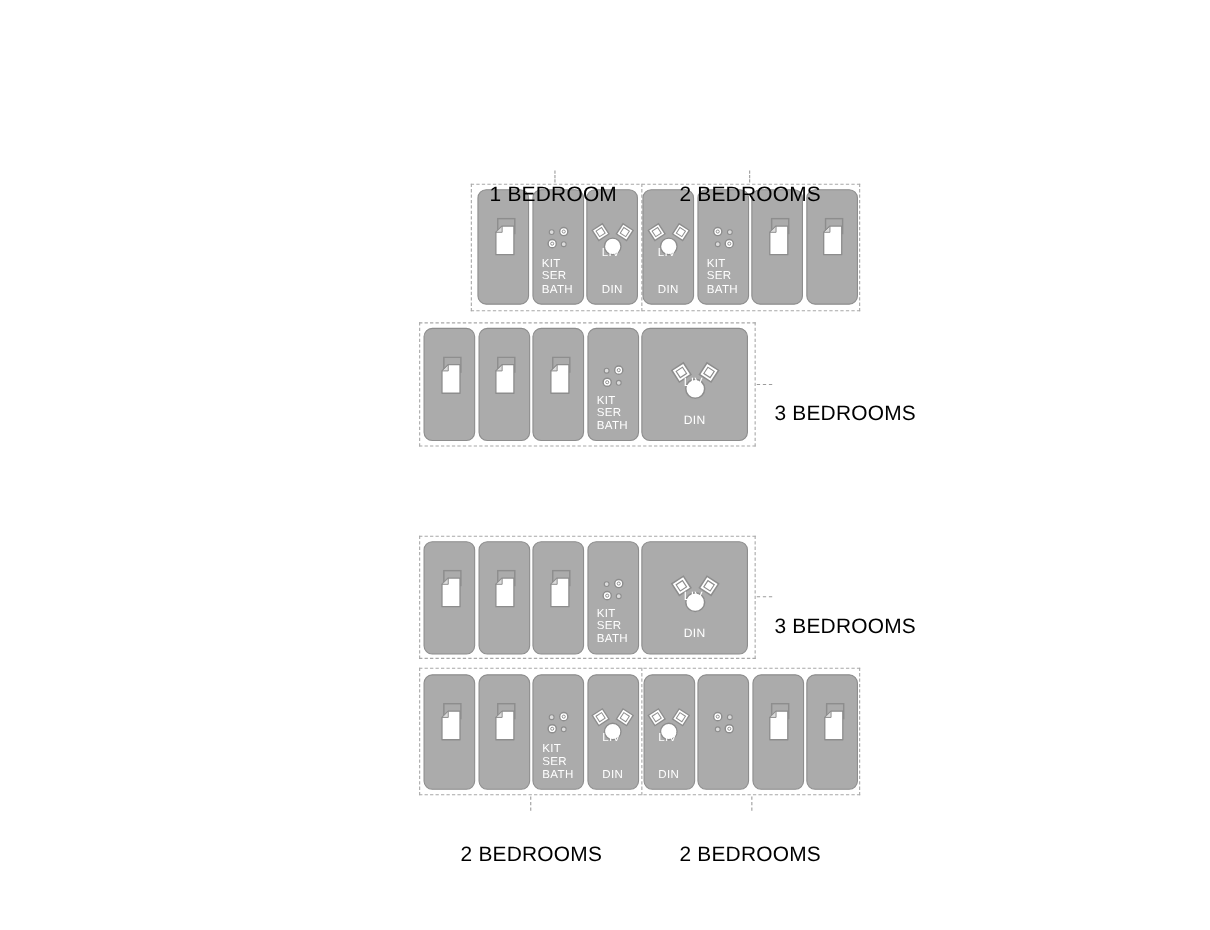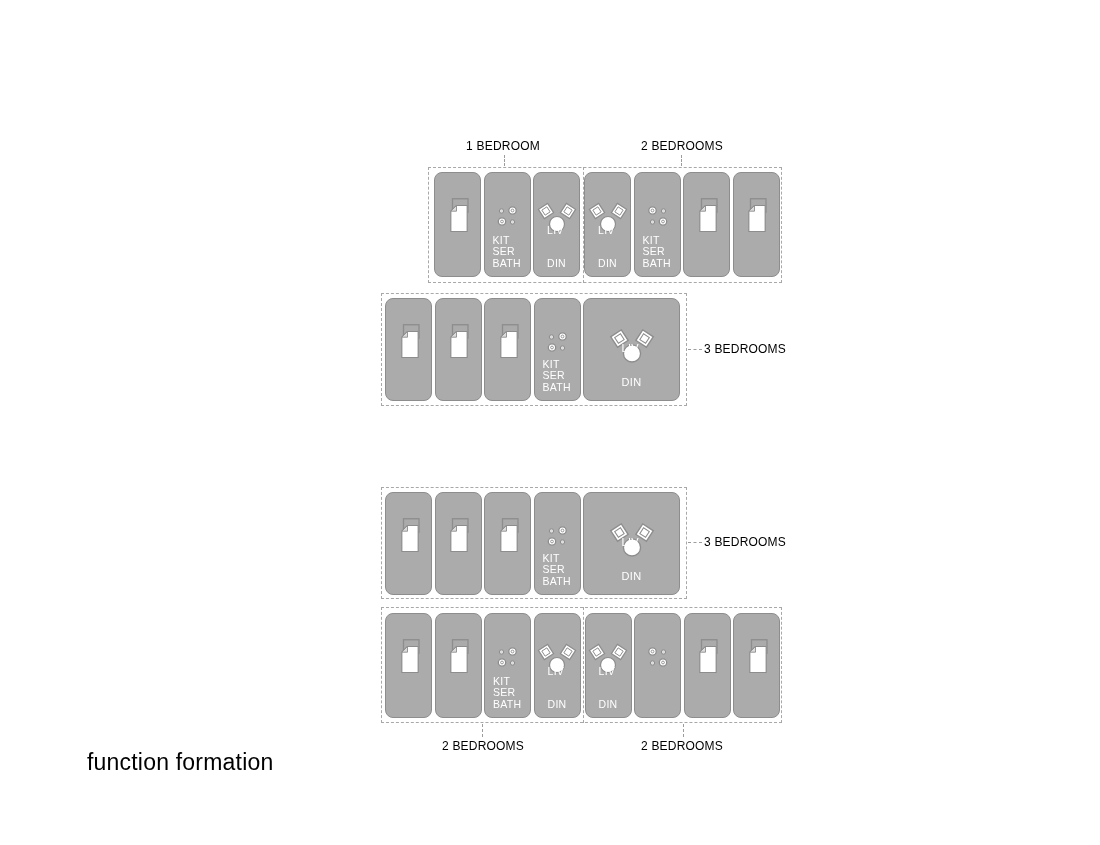--- a/index.html
+++ b/index.html
@@ -49,22 +49,23 @@
     display:flex;flex-direction:column;white-space:nowrap;
   }
   .cell-text.center{
     left:50%;transform:translateX(-50%);
     text-align:left;
     gap:21px;
   }
   .cell-liv.wide .cell-text{bottom:12px;font-size:11px;line-height:12.5px;}
   .diagram-label{
     position:absolute;
-    font-size:12px;color:var(--label);letter-spacing:.2px;
+    font-size:19px;color:var(--label);letter-spacing:.2px;
     white-space:nowrap;
+    margin-top:28px;
   }
   .vtick{
     position:absolute;width:0;
     border-left:1px dashed #9c9c9c;
   }
   .hleader{
     position:absolute;height:0;
     border-top:1px dashed #9c9c9c;
   }
   .title{
@@ -432,14 +433,13 @@
       <path d="M10.5 7.5 H21.2 V33.5 H4.8 V13.2 Z" fill="#ffffff" stroke="#8d8d8d" stroke-width="1.2" stroke-linejoin="round"></path>
       <path d="M4.8 13.2 L10.5 7.5 V13.2 Z" fill="#dcdcdc" stroke="#8d8d8d" stroke-width="0.9"></path>
     </svg>
         </div>
       </div>
       <div class="vtick" style="left: 482px; top: 724px; height: 13px;"></div>
       <div class="diagram-label" style="left: 483px; top: 739px; transform: translateX(-50%);">2 BEDROOMS</div>
       <div class="vtick" style="left: 683px; top: 724px; height: 13px;"></div>
       <div class="diagram-label" style="left: 682px; top: 739px; transform: translateX(-50%);">2 BEDROOMS</div>
     </div>
-  <div class="title">function formation</div>
 </div>
 
 </body></html>

